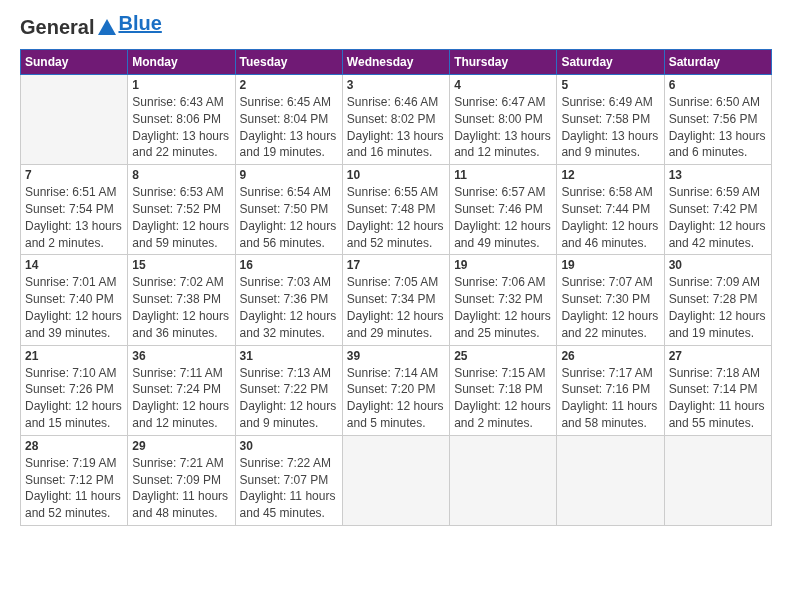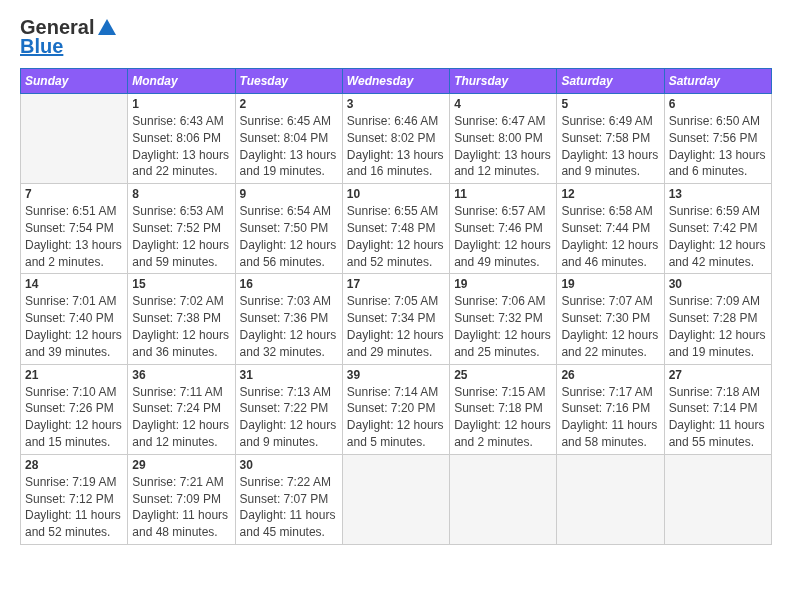--- a/index.html
+++ b/index.html
@@ -17,21 +17,21 @@
       background: #fff;
     }
     .header {
       display: flex;
       justify-content: space-between;
       align-items: flex-start;
       margin-bottom: 10px;
     }
     .logo {
       display: flex;
-      flex-direction: column;
+      flex-direction: row;
       align-items: flex-start;
     }
     .title-block {
       text-align: right;
     }
     .month-title {
       font-size: 32px;
       font-weight: bold;
       color: #333;
       line-height: 1.1;
@@ -40,28 +40,27 @@
       font-size: 14px;
       color: #555;
     }
     
     .calendar {
       width: 100%;
       border-collapse: collapse;
       font-size: 11px;
     }
     .calendar th {
-      background: #8b5cf6;
+      background: #701a75;
       color: #fff;
       padding: 5px 4px;
       text-align: left;
       font-size: 12px;
       font-weight: bold;
       border: 1px solid #2a6fc4;
-      font-style: italic;
     }
     .calendar td {
       border: 1px solid #ccc;
       vertical-align: top;
       padding: 3px 4px;
       width: calc(100% / 7);
       height: 88px;
       background: #fff;
     }
     .calendar td.empty {

